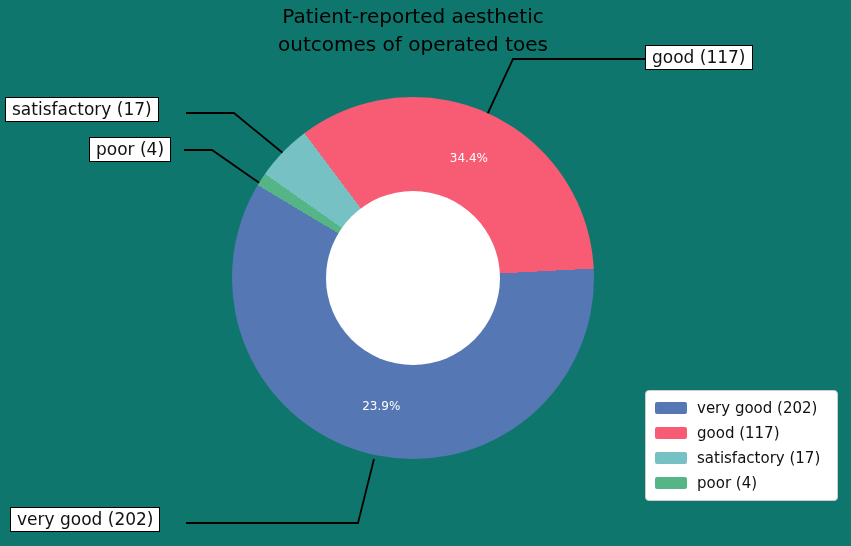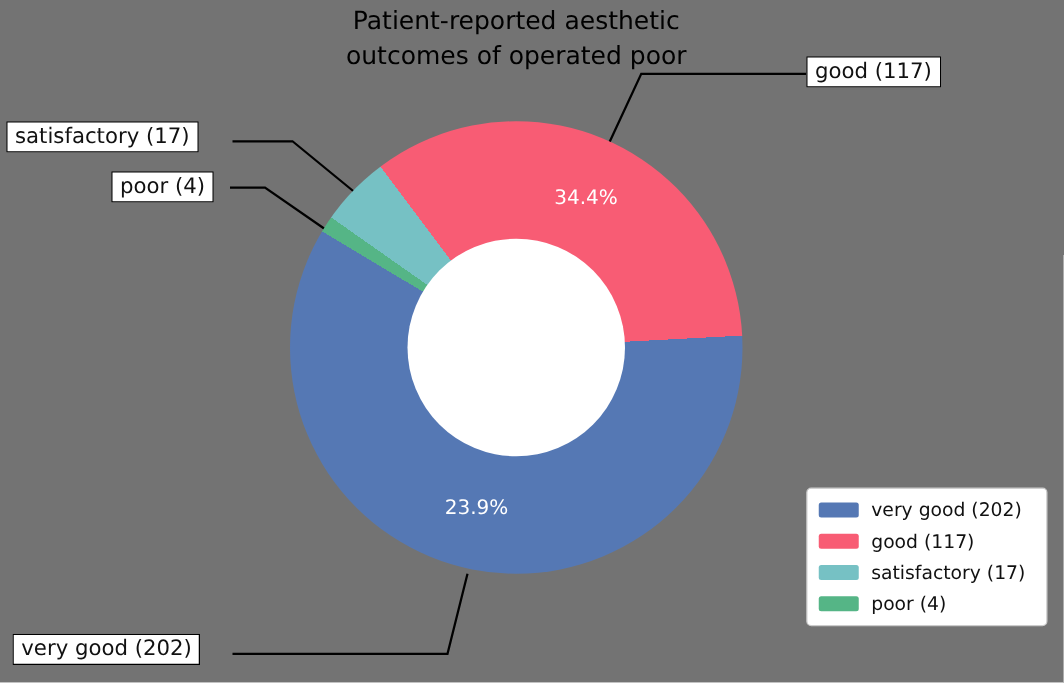--- a/index.html
+++ b/index.html
@@ -1,39 +1,39 @@
 <!DOCTYPE html>
 <html><head>
 <meta charset="utf-8">
 <style>
   html,body{margin:0;padding:0;background:#fff;}
-  .figure{position:relative;width:851px;height:546px;background:#737373;
+  .figure{position:relative;width:851px;height:546px;background:#0f766e;
           font-family:"DejaVu Sans","Liberation Sans",sans-serif;overflow:hidden;}
   .title{position:absolute;left:413px;top:3px;transform:translateX(-50%);
          text-align:center;font-size:20px;line-height:1.38;color:#000;white-space:nowrap;}
   .donut{position:absolute;left:232px;top:97px;width:362px;height:362px;border-radius:50%;}
   .hole{position:absolute;left:94px;top:94px;width:174px;height:174px;border-radius:50%;background:#fff;}
-  .pct{position:absolute;transform:translate(-50%,-50%);color:#ffffff;font-size:16px;}
+  .pct{position:absolute;transform:translate(-50%,-50%);color:#ffffff;font-size:12px;}
   .lines{position:absolute;left:0;top:0;pointer-events:none;}
   .callout{position:absolute;background:#ffffff;border:1.8px solid #000;
            padding:1px 6px 2px 6px;font-size:17px;color:#111;white-space:nowrap;}
   .legend{position:absolute;left:645px;top:390px;width:193px;box-sizing:border-box;
           border:1px solid #cccccc;border-radius:4px;background:#fff;
           padding:8px 9px;display:flex;flex-direction:column;gap:7px;}
   .legend-row{display:flex;align-items:center;gap:10px;font-size:15px;color:#111;line-height:1.2;}
   .swatch{width:32px;height:12px;border-radius:2px;flex:none;}
 </style>
 </head>
 <body>
 
 <div class="figure">
 
   <div class="title">
     <div>Patient-reported aesthetic</div>
-    <div>outcomes of operated poor</div>
+    <div>outcomes of operated toes</div>
   </div>
 
   <svg class="lines" width="851" height="546">
     <polyline points="645,59 513,59 487,115" fill="none" stroke="#000" stroke-width="1.8"></polyline>
     <polyline points="186,113 234,113 284,154" fill="none" stroke="#000" stroke-width="1.8"></polyline>
     <polyline points="184,150 212,150 261,184" fill="none" stroke="#000" stroke-width="1.8"></polyline>
     <polyline points="186,523 358,523 374,459" fill="none" stroke="#000" stroke-width="1.8"></polyline>
   </svg>
 
   <div class="donut" style="background: conic-gradient(from -36.9deg, rgb(248, 92, 116) 0deg, rgb(248, 92, 116) 123.882deg, rgb(85, 120, 180) 123.882deg, rgb(85, 120, 180) 337.765deg, rgb(85, 181, 134) 337.765deg, rgb(85, 181, 134) 342deg, rgb(118, 193, 196) 342deg, rgb(118, 193, 196) 360deg);">

